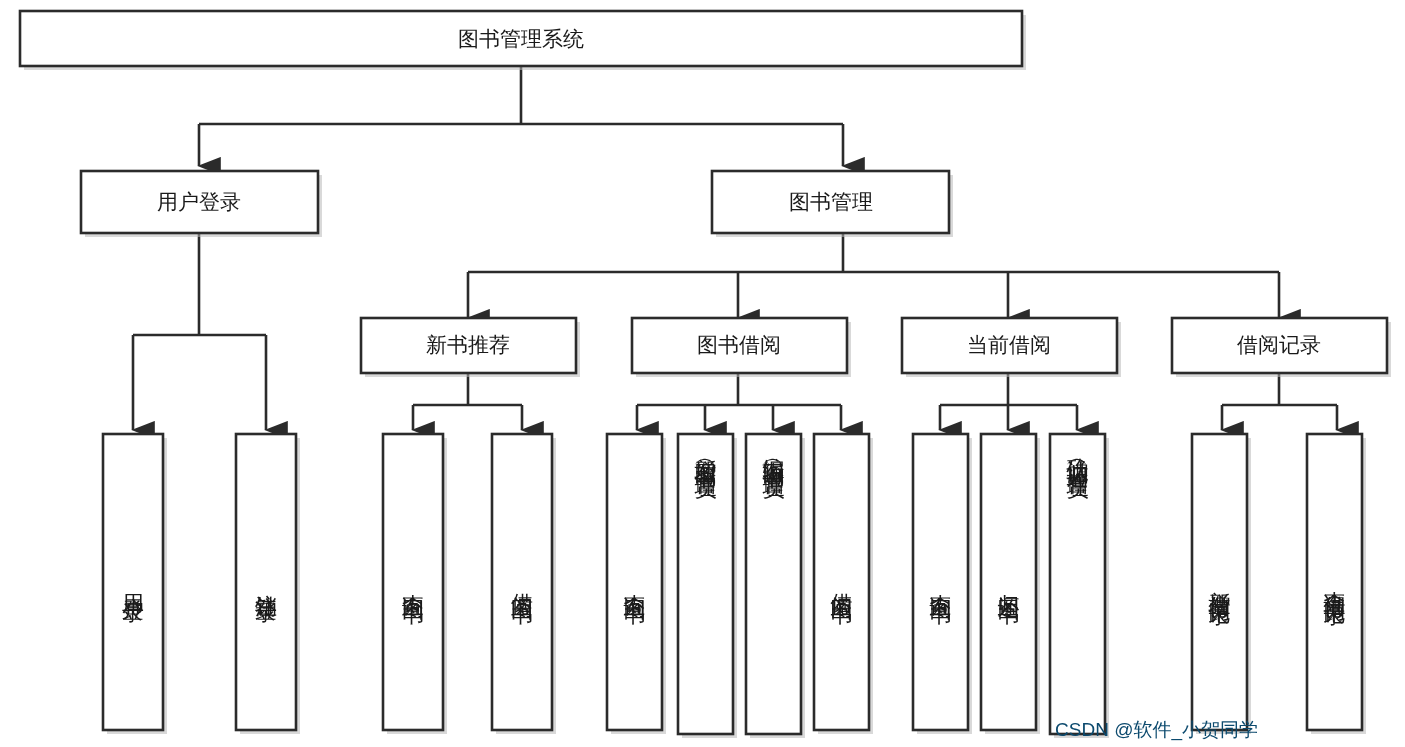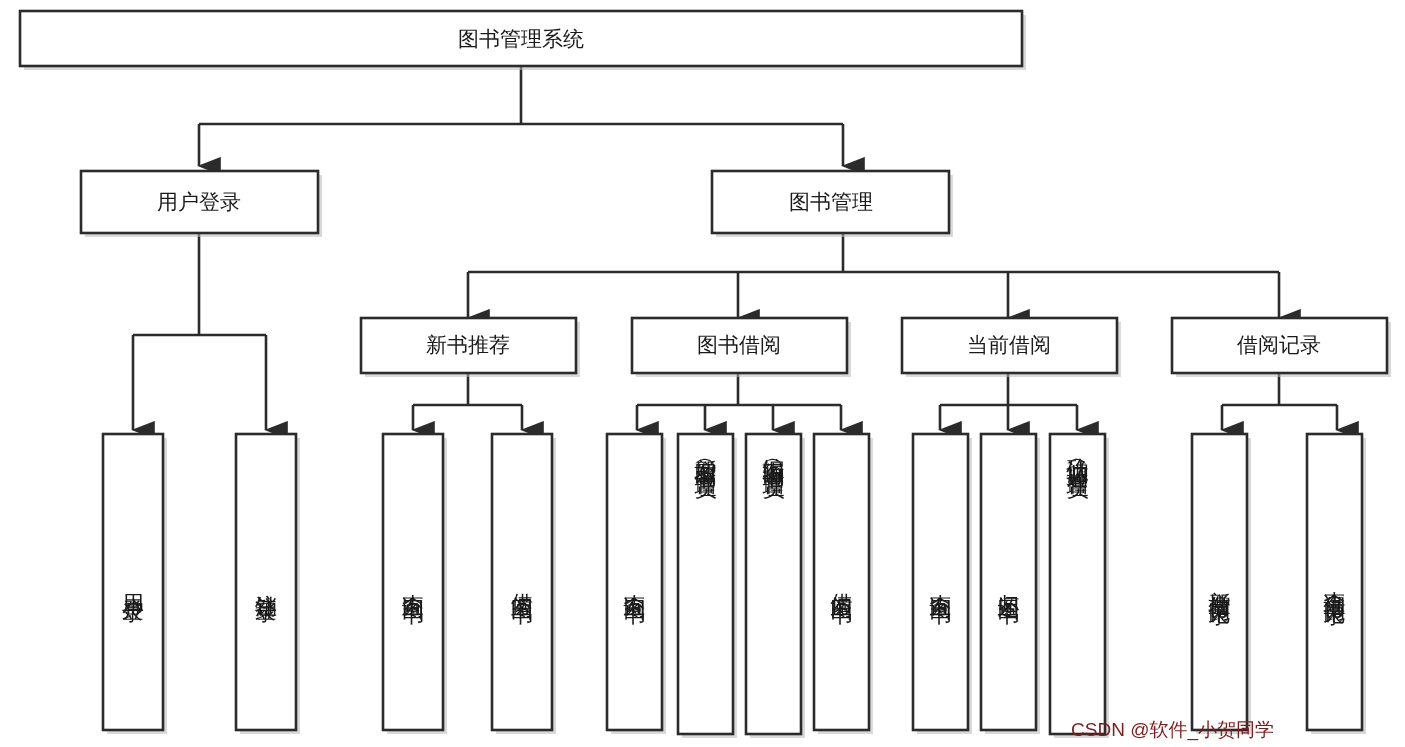--- a/index.html
+++ b/index.html
@@ -63,25 +63,25 @@
     text-orientation: upright;
     font-family: "Liberation Sans", "DejaVu Sans", sans-serif;
     font-size: 22px;
     line-height: 1.08;
     letter-spacing: 3px;
     color: #1a1a1a;
     white-space: nowrap;
   }
   .watermark {
     position: absolute;
-    right: 8px;
+    right: 24px;
     bottom: 4px;
     font-family: "Liberation Sans", "DejaVu Sans", sans-serif;
     font-size: 19px;
-    color: #7f1d1d;
+    color: #0c4a6e;
     white-space: nowrap;
     user-select: none;
   }
 </style>
 </head>
 <body>
 
 <div id="diagram-root">
 
   <svg class="diagram-canvas" viewBox="0 0 1405 747" xmlns="http://www.w3.org/2000/svg">

